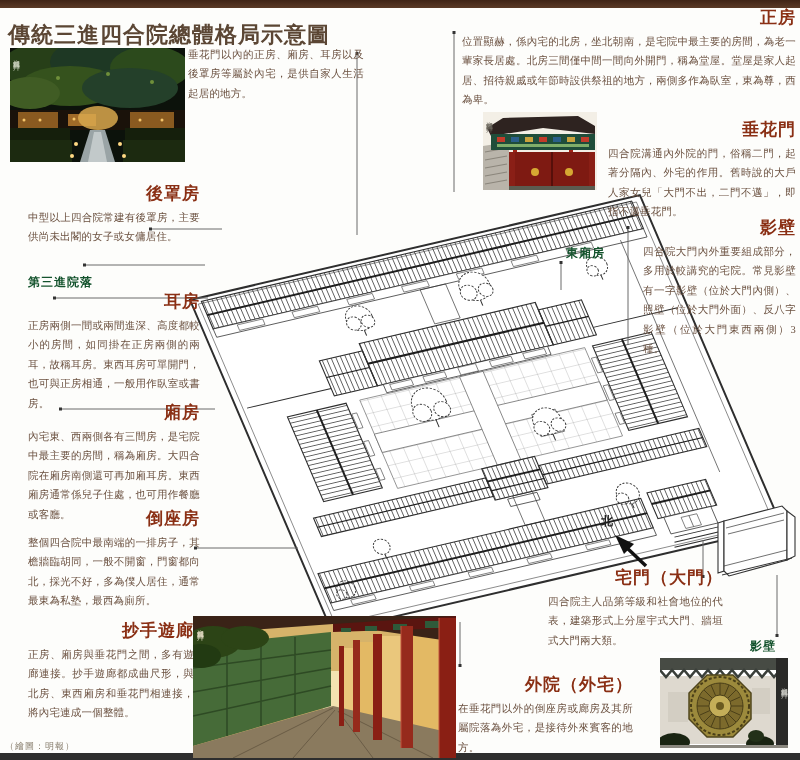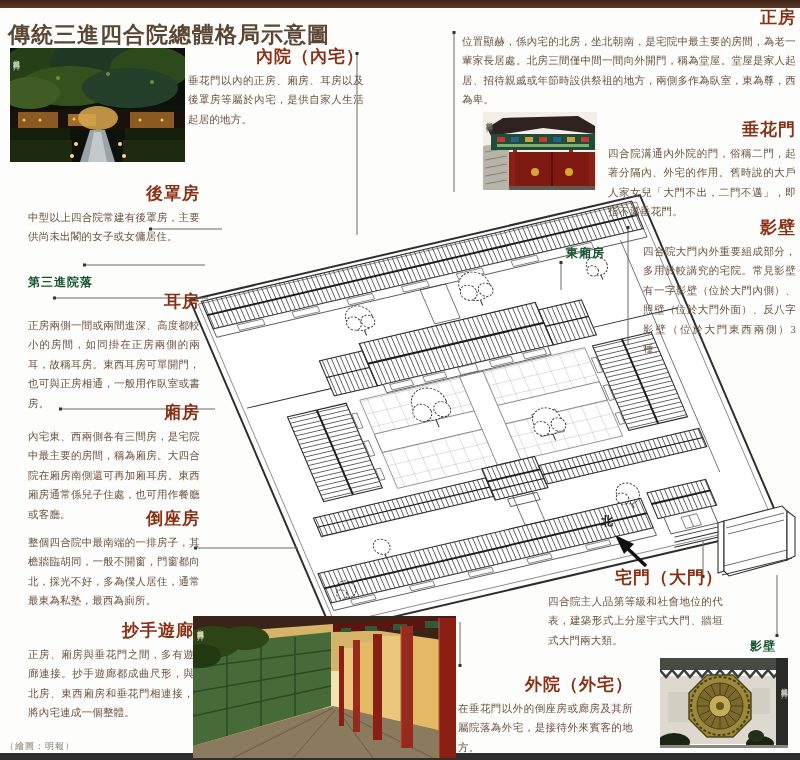--- a/index.html
+++ b/index.html
@@ -258,21 +258,20 @@
   <g>
     <polygon class="yb" points="718,523 724,521 724,571 718,573"></polygon>
     <polygon class="yb" points="724,521 782,506 787,511 787,560 729,576 724,571"></polygon>
     <polygon class="yb" points="787,511 795,517 795,556 787,560"></polygon>
     <path d="M726,528 L784,513 M728,534 L784,520 M724,566 L787,550" stroke="#333" stroke-width="0.7" fill="none"></path>
     <path d="M722,575 L792,558" stroke="#333" stroke-width="1" fill="none"></path>
   </g>
 </svg>
 
 <div class="abs blk" style="left:188px;top:45px;width:176px;">
-  <div class="h">內院（內宅）</div>
   <div class="b">垂花門以內的正房、廂房、耳房以及後罩房等屬於內宅，是供自家人生活起居的地方。</div>
 </div>
 
 <div class="abs photo" style="left:10px;top:48px;width:175px;height:114px;">
   <svg width="175" height="114" viewBox="0 0 175 114">
     <rect width="175" height="114" fill="#0c120b"></rect>
     <ellipse cx="30" cy="18" rx="38" ry="22" fill="#273f18"></ellipse>
     <ellipse cx="85" cy="14" rx="45" ry="24" fill="#1e3824"></ellipse>
     <ellipse cx="140" cy="20" rx="40" ry="22" fill="#2c4a1c"></ellipse>
     <ellipse cx="60" cy="38" rx="50" ry="20" fill="#35521d"></ellipse>

